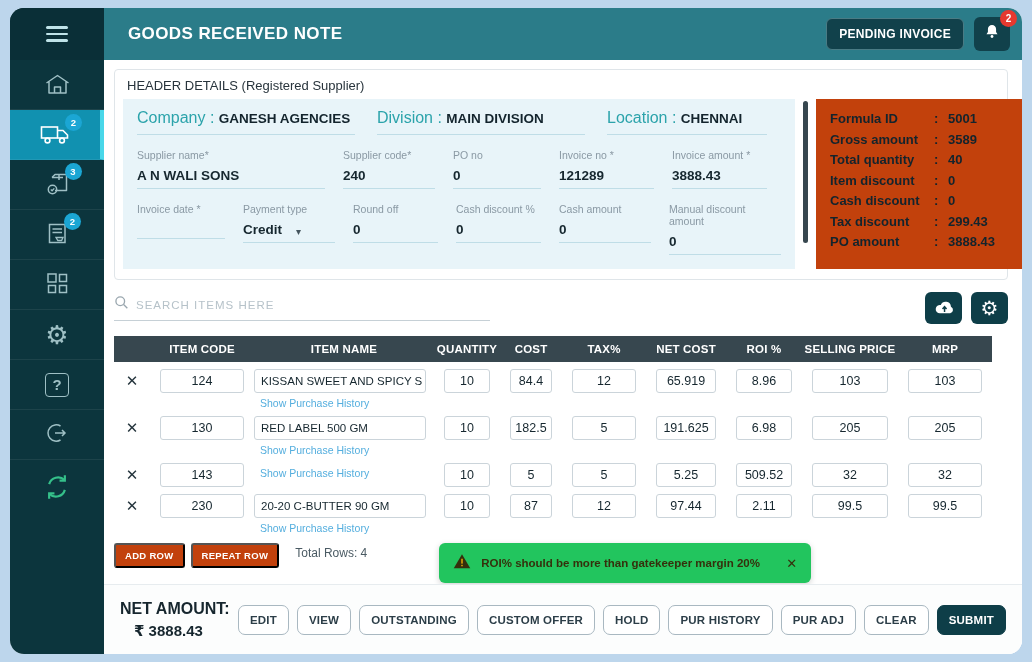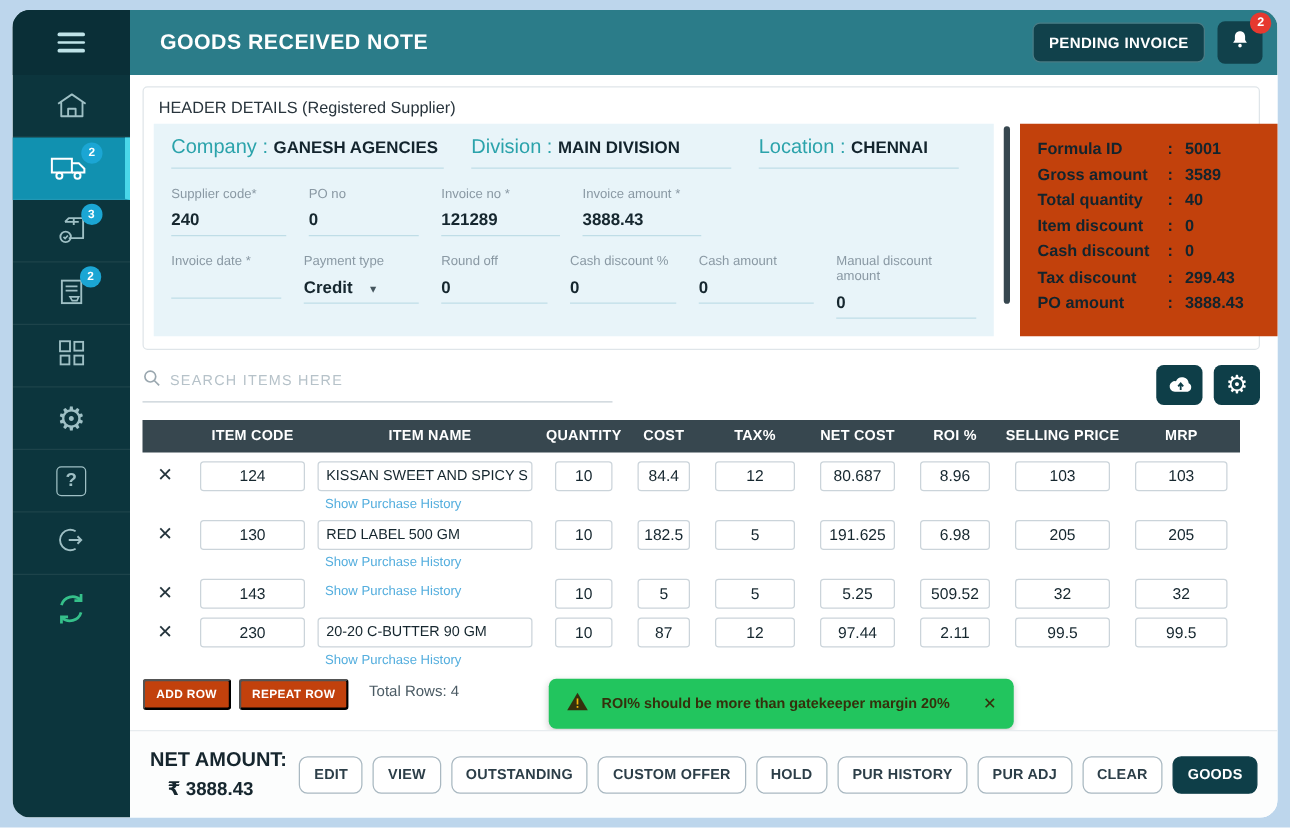--- a/index.html
+++ b/index.html
@@ -225,20 +225,24 @@
               <div class="hd-co" style="width:208px;">
                 <span class="lab">Division :</span>
                 <span class="val">MAIN DIVISION</span>
               </div>
               <div class="hd-co" style="width:160px;margin-right:0;">
                 <span class="lab">Location :</span>
                 <span class="val">CHENNAI</span>
               </div>
             </div>
             <div class="hd-row">
+              <div class="fld" style="width:188px;">
+                <div class="fld-label">Supplier name*</div>
+                <div class="fld-value">A N WALI SONS</div>
+              </div>
               <div class="fld" style="width:92px;">
                 <div class="fld-label">Supplier code*</div>
                 <div class="fld-value">240</div>
               </div>
               <div class="fld" style="width:88px;">
                 <div class="fld-label">PO no</div>
                 <div class="fld-value">0</div>
               </div>
               <div class="fld" style="width:95px;">
                 <div class="fld-label">Invoice no *</div>
@@ -372,21 +376,21 @@
         <div class="cell">
             <div class="inp">10</div>
           </div>
         <div class="cell">
             <div class="inp">84.4</div>
           </div>
         <div class="cell">
             <div class="inp">12</div>
           </div>
         <div class="cell">
-            <div class="inp">80.687</div>
+            <div class="inp">65.919</div>
           </div>
         <div class="cell">
             <div class="inp">8.96</div>
           </div>
         <div class="cell">
             <div class="inp">103</div>
           </div>
         <div class="cell">
             <div class="inp">103</div>
           </div>
@@ -519,18 +523,18 @@
       </div>
       <div class="actions">
         <button class="act-btn">EDIT</button>
         <button class="act-btn">VIEW</button>
         <button class="act-btn">OUTSTANDING</button>
         <button class="act-btn">CUSTOM OFFER</button>
         <button class="act-btn">HOLD</button>
         <button class="act-btn">PUR HISTORY</button>
         <button class="act-btn">PUR ADJ</button>
         <button class="act-btn">CLEAR</button>
-        <button class="act-btn primary">GOODS</button>
+        <button class="act-btn primary">SUBMIT</button>
       </div>
     </div>
 
   </div>
 </div>
 
 </body></html>

